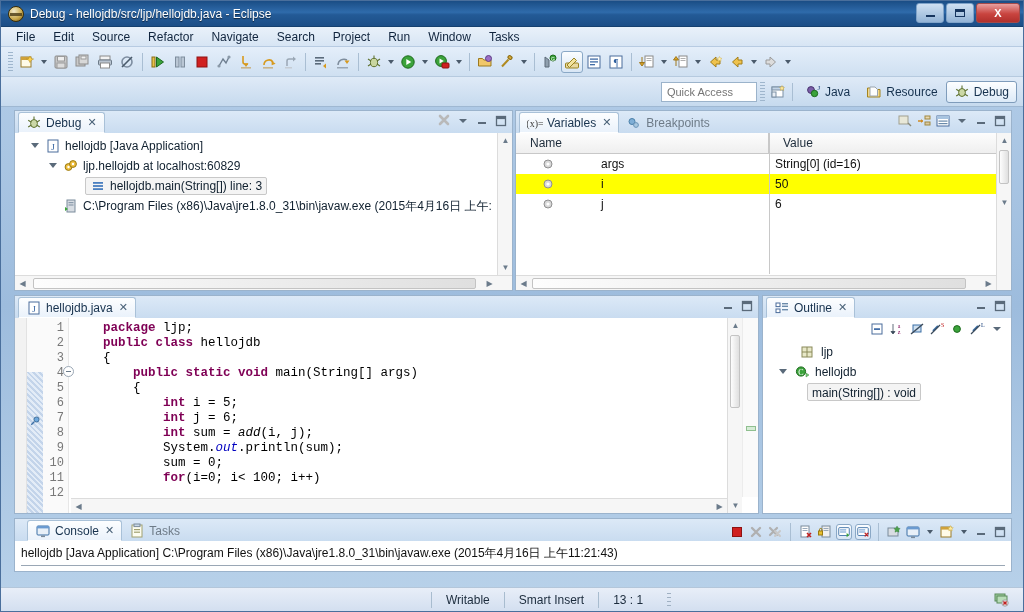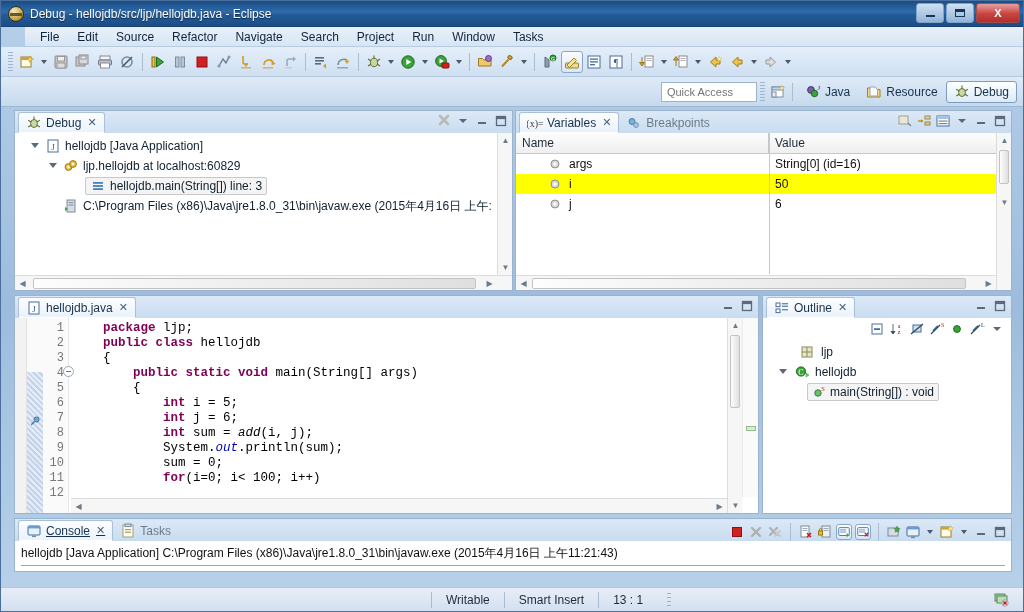--- a/index.html
+++ b/index.html
@@ -31,21 +31,21 @@
       font-size:11px; line-height:1;}
   .wbtn.close { width:44px; border-color:#a34a4a;
       background:linear-gradient(180deg,#e8a0a0,#c9443f 55%,#b0302c);
       color:#fff; font-weight:bold;}
   .wbtn .glyph-min{display:block;width:9px;height:2px;background:#16355e;margin-top:6px;}
   .wbtn .glyph-max{display:block;width:10px;height:8px;border:1.5px solid #16355e;border-top-width:3px;}
 
   
   .menubar { height:20px; display:flex; align-items:center; padding-left:6px;
       background:linear-gradient(180deg,#e9f1fa,#d7e5f4);
-      border-bottom:1px solid #b7cbe2;margin-left:24px; }
+      border-bottom:1px solid #b7cbe2; }
   .menu-item { padding:2px 9px; color:#10243d; font-size:12px; cursor:default; }
 
   
   .toolbar { height:30px; display:flex; align-items:center; padding-left:4px;
       background:linear-gradient(180deg,#e4eefa,#cfe0f1);
       border-bottom:1px solid #b6cadf; }
   .tgrip { width:5px;height:20px;margin:0 3px;
       background:repeating-linear-gradient(180deg,#9fb6cd 0 1px,transparent 1px 3px);}
   .tsep { width:1px;height:18px;background:#a9bed3;margin:0 4px; }
   .tbtn { width:22px;height:22px;display:flex;align-items:center;justify-content:center;
@@ -88,25 +88,25 @@
           white-space:nowrap; }
   .twist { width:12px;height:12px;display:inline-block;position:relative;flex:none; }
   .twist.open:after { content:"";position:absolute;left:2px;top:3px;
       border-left:4px solid transparent;border-right:4px solid transparent;border-top:5px solid #5a6a7a;}
   .sel-box { border:1px solid #c8c8c8; background:#f4f4f4; border-radius:2px;
       padding:0 4px; margin-left:-2px; }
 
   
   .vhead { display:flex;height:21px;font-size:12px;color:#1c2b3a;
       background:linear-gradient(180deg,#fdfdfd,#efefef); border-bottom:1px solid #c8c8c8;}
-  .vhead div { padding:3px 6px; }
+  .vhead div { padding:3px 14px; }
   .vcol1 { width:253px; border-right:1px solid #c8c8c8; }
   .vrow { display:flex; height:20px; align-items:center; font-size:12px; color:#111; }
   .vrow.hl { background:#ffff00; }
-  .vrow .c1 { width:253px; display:flex; align-items:center; padding-left:31px; }
+  .vrow .c1 { width:253px; display:flex; align-items:center; padding-left:24px;gap:39px; }
   .vrow .c2 { padding-left:6px; }
 
   
   .sbv { position:absolute;right:0;top:0;bottom:0;width:15px;
       background:#f6f6f6;border-left:1px solid #dcdcdc; }
   .sbh { position:absolute;left:0;right:0;bottom:0;height:15px;
       background:#f6f6f6;border-top:1px solid #dcdcdc; }
   .sb-arrow { position:absolute;width:15px;height:15px;display:flex;align-items:center;justify-content:center;
       color:#6b7b8b;font-size:8px; }
   .sb-thumb { position:absolute;background:linear-gradient(90deg,#fdfdfd,#dfdfdf);
@@ -803,35 +803,35 @@
         <div class="trow" style="padding-left:14px;">
           <span class="twist open"></span>
           <svg class="ic" viewBox="0 0 16 16" style="margin:0 5px;">
               <circle cx="7" cy="7.5" r="4.6" fill="#3ba33b" stroke="#1d6a1d"></circle>
               <text x="7" y="10.5" font-size="8" fill="#fff" text-anchor="middle" font-family="serif">C</text>
               <path d="M12 9l3 2-3 2z" fill="#7aca7a" stroke="#3a8a3a" stroke-width=".5"></path>
             </svg>
           <span>hellojdb</span>
         </div>
         <div class="trow" style="padding-left:46px;">
-          <span class="sel-box" style="display:flex;align-items:center;gap:2px;height:18px;">
+          <span class="sel-box" style="display:flex;align-items:center;gap:2px;height:18px;flex-direction:column;">
             <svg class="ic" viewBox="0 0 16 16">
                 <circle cx="6" cy="9" r="3.2" fill="#6fbf6f" stroke="#2f7f2f"></circle>
                 <text x="11" y="7" font-size="6.5" fill="#c02020" text-anchor="middle" font-family="serif">S</text>
               </svg>
             <span>main(String[]) : void</span>
           </span>
         </div>
       </div>
     </div>
   </div>
 
   <div class="view" style="left:13px; top:517px; width:998px; height:54px;">
     <div class="vtabs">
-      <div class="vtab active" style="margin-left:3px;text-decoration:underline;">
+      <div class="vtab active" style="margin-left:12px;">
         <svg class="ic" viewBox="0 0 16 16">
             <rect x="2" y="3" width="12" height="9" rx="1" fill="#e8f0f8" stroke="#3a6ea5"></rect>
             <rect x="2" y="3" width="12" height="2.4" fill="#6a9ad0"></rect>
             <rect x="6" y="12.5" width="4" height="1.6" fill="#7b8b9b"></rect>
           </svg>
         <span>Console</span>
         <span class="x">✕</span>
       </div>
       <div class="vtab inactive">
         <svg class="ic" viewBox="0 0 16 16">

